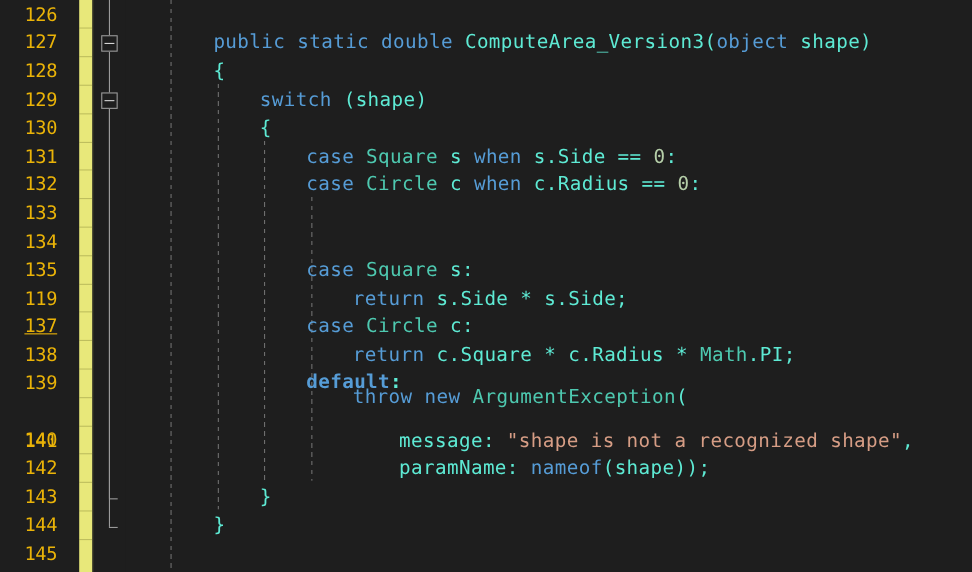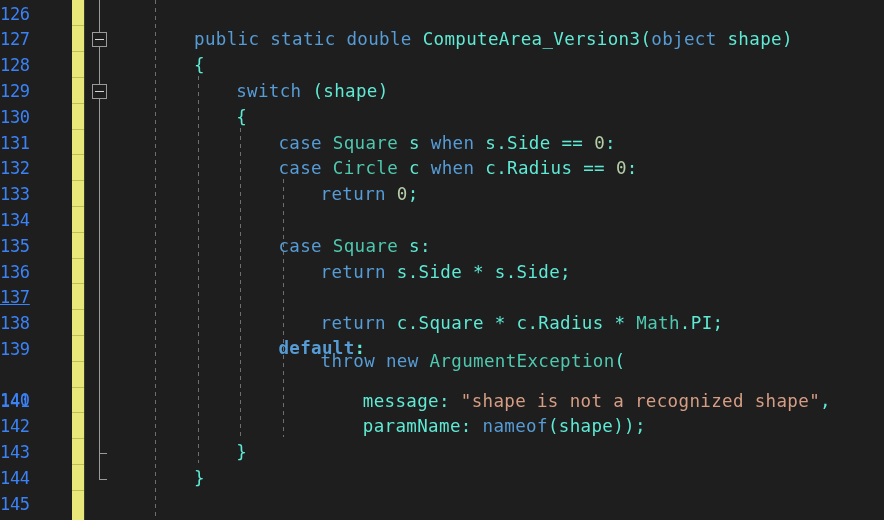--- a/index.html
+++ b/index.html
@@ -20,24 +20,25 @@
   .gutter {
     position: absolute;
     left: 0; top: 0;
     width: 70px; height: 520px;
     background: #1E1E1E;
   }
   .lineno {
     position: absolute;
     right: 18px;
     width: 52px;
+    text-align: right;
     font-family: "DejaVu Sans Mono", "Liberation Mono", monospace;
     font-size: 17px;
     line-height: 25.8px;
-    color: #3b82f6;
+    color: #eab308;
     letter-spacing: -0.3px;
     white-space: pre;
   }
 
   
   .changebar {
     position: absolute;
     left: 72px; top: 0;
     width: 12px; height: 520px;
     background: #E8E87A;
@@ -133,21 +134,21 @@
       <div class="lineno" style="top: 1.5px;">126</div>
       <div class="lineno" style="top: 27.3px;">127</div>
       <div class="lineno" style="top: 53.1px; margin-left: 28px;">128</div>
       <div class="lineno" style="top: 78.9px;">129</div>
       <div class="lineno" style="top: 104.7px;">130</div>
       <div class="lineno" style="top: 130.5px;">131</div>
       <div class="lineno" style="top: 156.3px;">132</div>
       <div class="lineno" style="top: 182.1px;">133</div>
       <div class="lineno" style="top: 207.9px;">134</div>
       <div class="lineno" style="top: 233.7px;">135</div>
-      <div class="lineno" style="top: 259.5px;">136</div>
+      <div class="lineno" style="top: 259.5px;">119</div>
       <div class="lineno" style="top: 285px; text-decoration: underline;">137</div>
       <div class="lineno" style="top: 311.1px;">138</div>
       <div class="lineno" style="top: 336.9px;">139</div>
       <div class="lineno" style="top: 372px; margin-top: 16px;">140</div>
       <div class="lineno" style="top: 388.5px;">141</div>
       <div class="lineno" style="top: 414.3px;">142</div>
       <div class="lineno" style="top: 440.1px;">143</div>
       <div class="lineno" style="top: 465.9px;">144</div>
       <div class="lineno" style="top: 491.7px;">145</div>
     </div>
@@ -190,24 +191,24 @@
       <div class="indent-guide" style="left: 84px; top: 75.9px; height: 387px;"></div>
       <div class="indent-guide" style="left: 126px; top: 127.5px; height: 309.6px;"></div>
       <div class="indent-guide" style="left: 169px; top: 179.1px; height: 258.2px;"></div>
       <div class="line" style="top: 1.5px; left: 80px;"></div>
       <div class="line" style="top: 27.3px; left: 80px;"><span class="kw">public</span><span class="pln"> </span><span class="kw">static</span><span class="pln"> </span><span class="kw">double</span><span class="pln"> </span><span class="pln">ComputeArea_Version3</span><span class="pln">(</span><span class="kw">object</span><span class="pln"> </span><span class="pln">shape</span><span class="pln">)</span></div>
       <div class="line" style="top: 53.1px; left: 80px;"><span class="pln">{</span></div>
       <div class="line" style="top: 78.9px; left: 122.2px;"><span class="kw">switch</span><span class="pln"> (</span><span class="pln">shape</span><span class="pln">)</span></div>
       <div class="line" style="top: 104.7px; left: 122.2px;"><span class="pln">{</span></div>
       <div class="line" style="top: 130.5px; left: 164.4px;"><span class="kw">case</span><span class="pln"> </span><span class="typ">Square</span><span class="pln"> s </span><span class="kw">when</span><span class="pln"> s.Side == </span><span class="num">0</span><span class="pln">:</span></div>
       <div class="line" style="top: 156.3px; left: 164.4px;"><span class="kw">case</span><span class="pln"> </span><span class="typ">Circle</span><span class="pln"> c </span><span class="kw">when</span><span class="pln"> c.Radius == </span><span class="num">0</span><span class="pln">:</span></div>
-      <div class="line" style="top: 182.1px; left: 206.6px;"><span class="kw">return</span><span class="pln"> </span><span class="num">0</span><span class="pln">;</span></div>
       <div class="line" style="top: 207.9px; left: 80px;"></div>
       <div class="line" style="top: 233.7px; left: 164.4px;"><span class="kw">case</span><span class="pln"> </span><span class="typ">Square</span><span class="pln"> s:</span></div>
       <div class="line" style="top: 259.5px; left: 206.6px;"><span class="kw">return</span><span class="pln"> s.Side * s.Side;</span></div>
+      <div class="line" style="top: 285.3px; left: 164.4px;"><span class="kw">case</span><span class="pln"> </span><span class="typ">Circle</span><span class="pln"> c:</span></div>
       <div class="line" style="top: 311.1px; left: 206.6px;"><span class="kw">return</span><span class="pln"> c.Square * c.Radius * </span><span class="typ">Math</span><span class="pln">.PI;</span></div>
       <div class="line" style="top: 336px; left: 164.4px; font-weight: bold;"><span class="kw">default</span><span class="pln">:</span></div>
       <div class="line" style="top: 349px; left: 206.6px;"><span class="kw">throw</span><span class="pln"> </span><span class="kw">new</span><span class="pln"> </span><span class="typ">ArgumentException</span><span class="pln">(</span></div>
       <div class="line" style="top: 388.5px; left: 248.8px;"><span class="pln">message: </span><span class="str">"shape is not a recognized shape"</span><span class="pln">,</span></div>
       <div class="line" style="top: 414.3px; left: 248.8px;"><span class="pln">paramName: </span><span class="kw">nameof</span><span class="pln">(shape));</span></div>
       <div class="line" style="top: 440.1px; left: 122.2px;"><span class="pln">}</span></div>
       <div class="line" style="top: 465.9px; left: 80px;"><span class="pln">}</span></div>
       <div class="line" style="top: 491.7px; left: 80px;"></div>
     </div>
 

